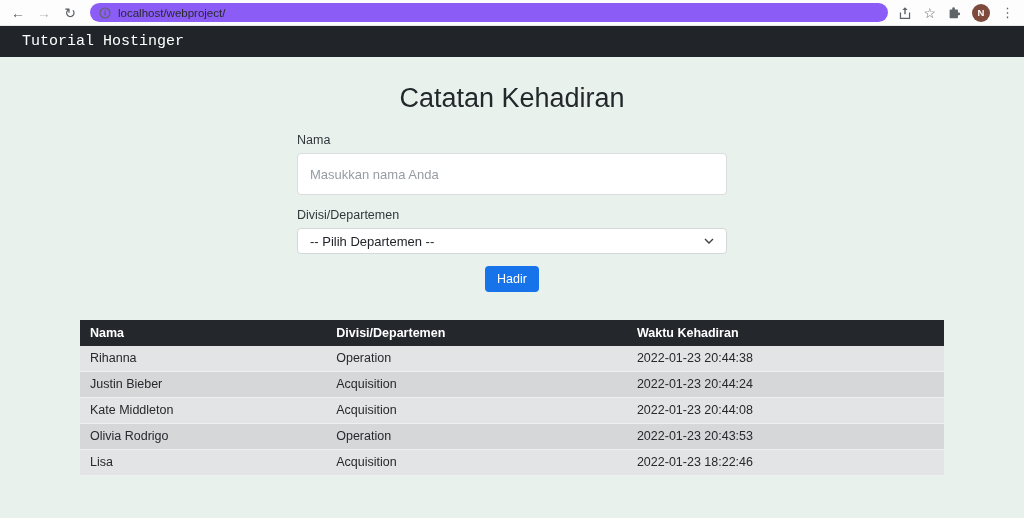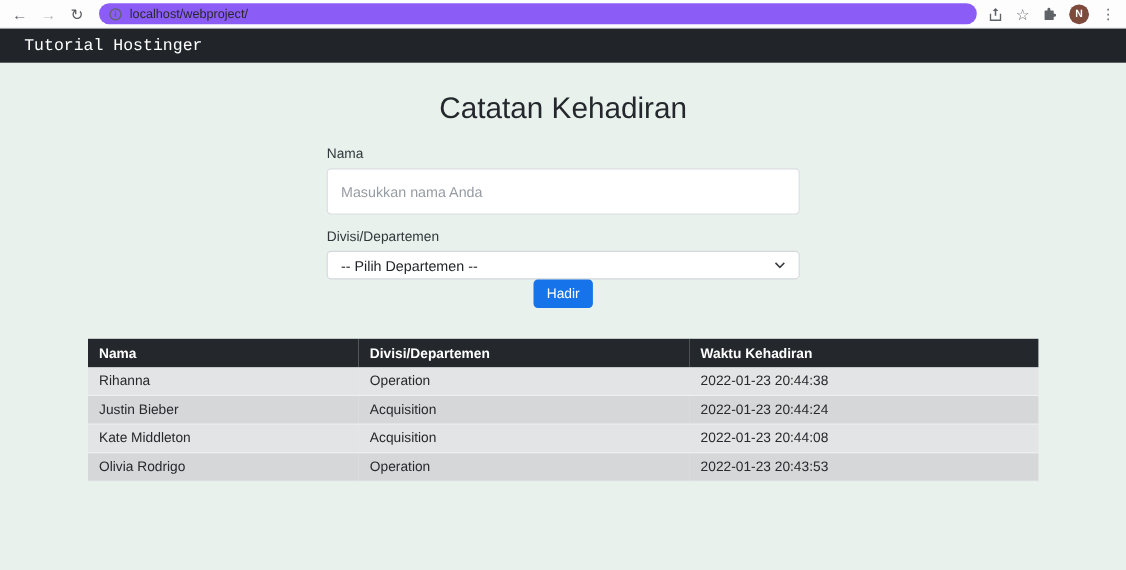--- a/index.html
+++ b/index.html
@@ -51,21 +51,21 @@
     background: #ffffff; padding: 0 12px; font-size: 13px; color: #212529; outline: none;
     font-family: "Liberation Sans", sans-serif;
   }
   .text-input::placeholder { color: #969ca3; }
   .dept-label { margin-top: 13px; }
   .select-box {
     width: 100%; height: 26px; border: 1px solid #d4d8db; border-radius: 4px;
     background: #ffffff; padding: 0 12px; font-size: 13px; color: #212529;
     display: flex; align-items: center; justify-content: space-between; cursor: pointer;
   }
-  .btn-row { text-align: center; }
+  .btn-row { text-align: center; margin-top: 12px; }
   .submit-btn {
     background: #1673ea; color: #ffffff; border: none; border-radius: 4px;
     font-size: 12.5px; padding: 6px 12px; cursor: pointer;
     font-family: "Liberation Sans", sans-serif;
   }
 
   
   table.attendance {
     width: 864px; margin: 28px auto 0; border-collapse: collapse; table-layout: fixed;
   }
@@ -168,15 +168,20 @@
       <tr>
         <td>Kate Middleton</td>
         <td>Acquisition</td>
         <td>2022-01-23 20:44:08</td>
       </tr>
       <tr>
         <td>Olivia Rodrigo</td>
         <td>Operation</td>
         <td>2022-01-23 20:43:53</td>
       </tr>
+      <tr>
+        <td>Lisa</td>
+        <td>Acquisition</td>
+        <td>2022-01-23 18:22:46</td>
+      </tr>
     </tbody>
   </table>
 </div>
 
 </body></html>

